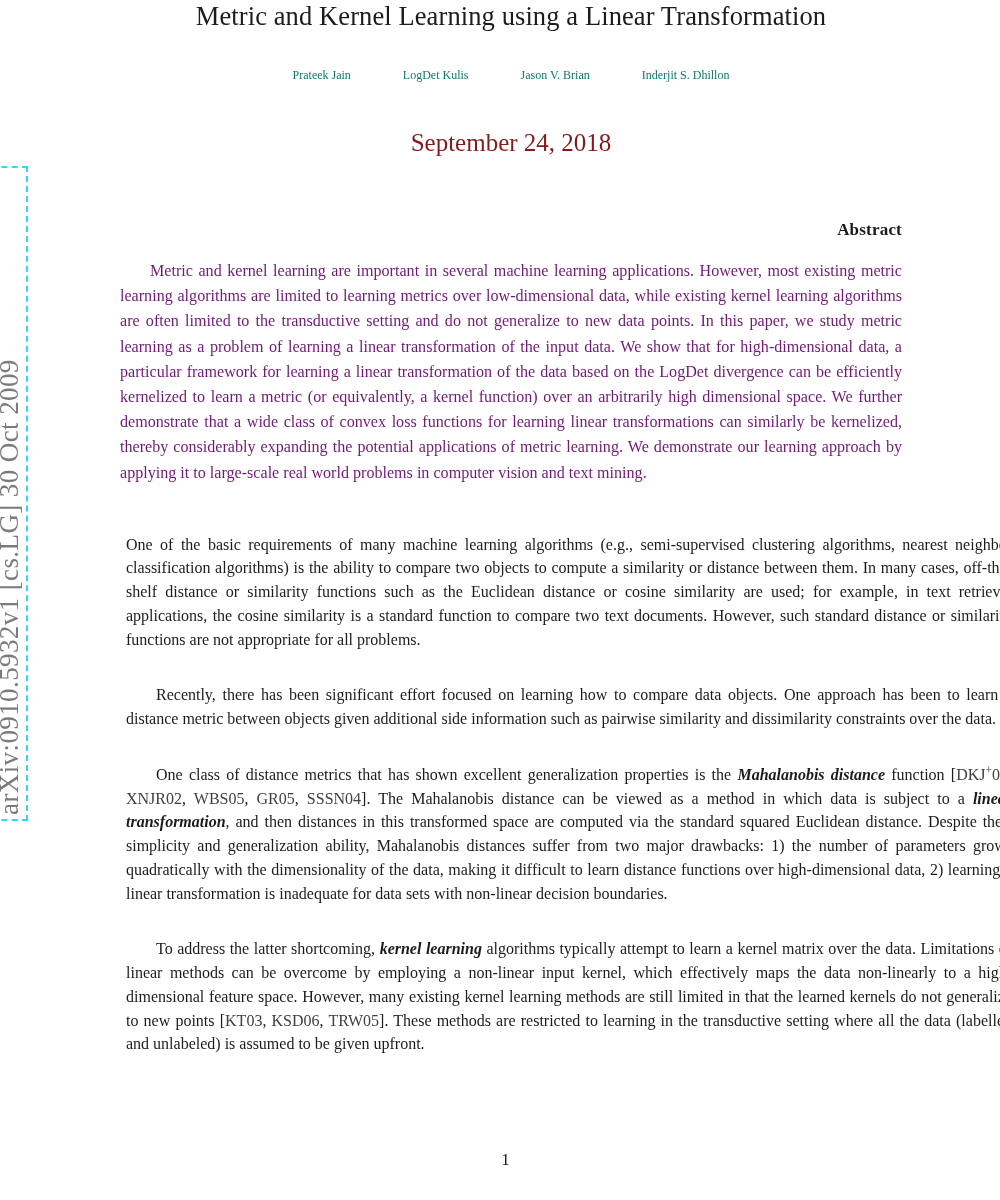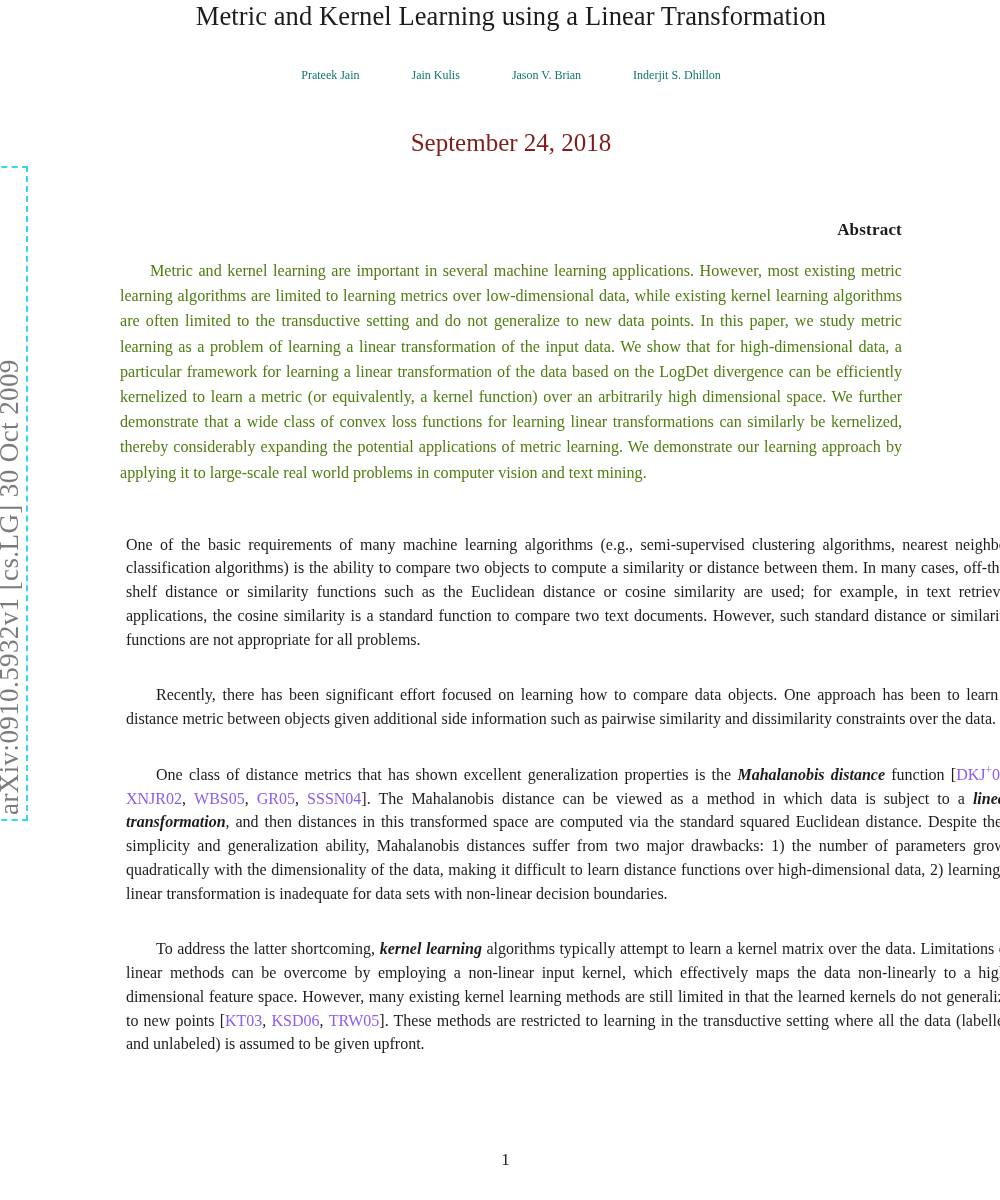--- a/index.html
+++ b/index.html
@@ -90,21 +90,21 @@
     font-weight: bold;
     margin: 0 0 18px 0;
     letter-spacing: 0.2px;
   }
   #abstract-text {
     font-size: 16.1px;
     line-height: 1.565;
     text-align: justify;
     text-indent: 30px;
     margin: 0;
-    color: #4d7c0f;
+    color: #701a75;
     hyphens: manual;
   }
 
   
   #section-intro {
     margin-top: 48px;
     padding: 0 0 0 0;
   }
   #section-heading {
     font-size: 25px;
@@ -126,22 +126,21 @@
     color: #1c1c1c;
   }
   #body-copy p {
     margin: 0;
   }
   #body-copy p + p {
     text-indent: 30px;
     margin-top: 32px;
   }
   .cite {
-    color: #8b5cf6;
-    font-family: Liberation Serif, serif;
+    color: #404040;
   }
   .it {
     font-style: italic;
     font-weight: bold;
   }
   sup {
     font-size: 0.72em;
     vertical-align: super;
     line-height: 0;
   }
@@ -164,21 +163,21 @@
   <span class="stamp-text">arXiv:0910.5932v1  [cs.LG]  30 Oct 2009</span>
 </div>
 
 <div id="page">
 
   <div id="title-block">
     <h1 id="paper-title">Metric and Kernel Learning using a Linear Transformation</h1>
 
     <div id="author-row">
       <span>Prateek Jain</span>
-      <span>Jain Kulis</span>
+      <span>LogDet Kulis</span>
       <span>Jason V. Brian</span>
       <span>Inderjit S. Dhillon</span>
     </div>
 
     <div id="paper-date">September 24, 2018</div>
   </div>
 
   <div id="abstract-section">
     <div id="abstract-heading">Abstract</div>
     <p id="abstract-text">Metric and kernel learning are important in several machine learning applications. However, most existing metric learning algorithms are limited to learning metrics over low-dimensional data, while existing kernel learning algorithms are often limited to the transductive setting and do not generalize to new data points. In this paper, we study metric learning as a problem of learning a linear transformation of the input data. We show that for high-dimensional data, a particular framework for learning a linear transformation of the data based on the LogDet divergence can be efficiently kernelized to learn a metric (or equivalently, a kernel function) over an arbitrarily high dimensional space. We further demonstrate that a wide class of convex loss functions for learning linear transformations can similarly be kernelized, thereby considerably expanding the potential applications of metric learning. We demonstrate our learning approach by applying it to large-scale real world problems in computer vision and text mining.</p>

